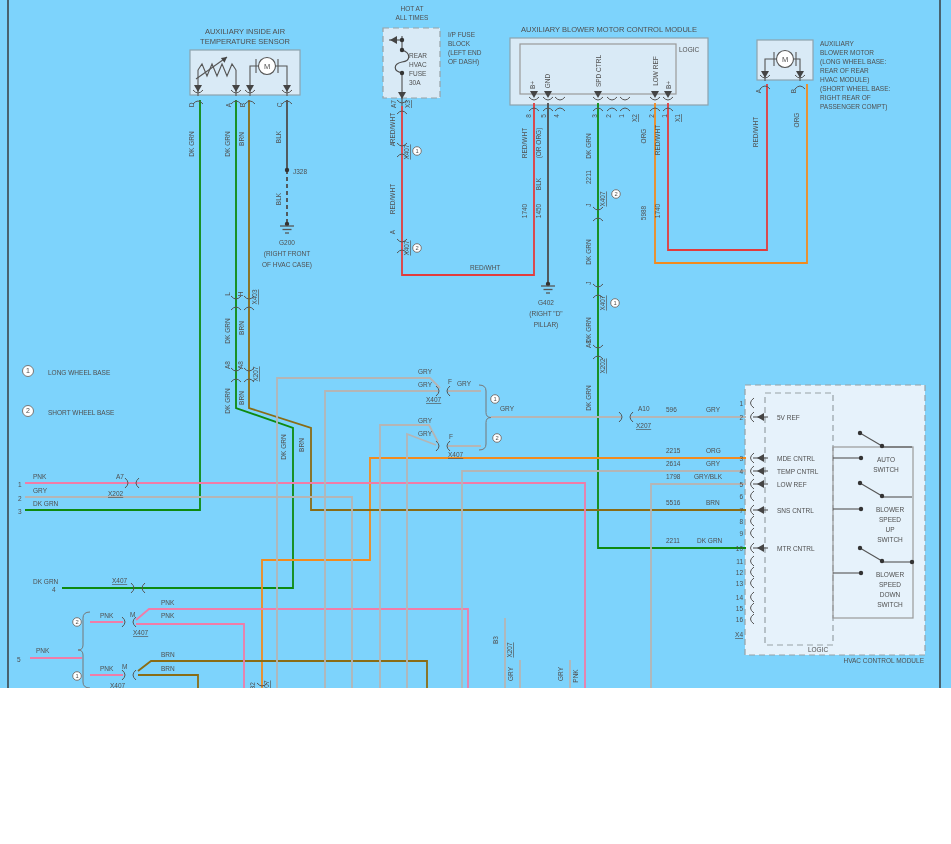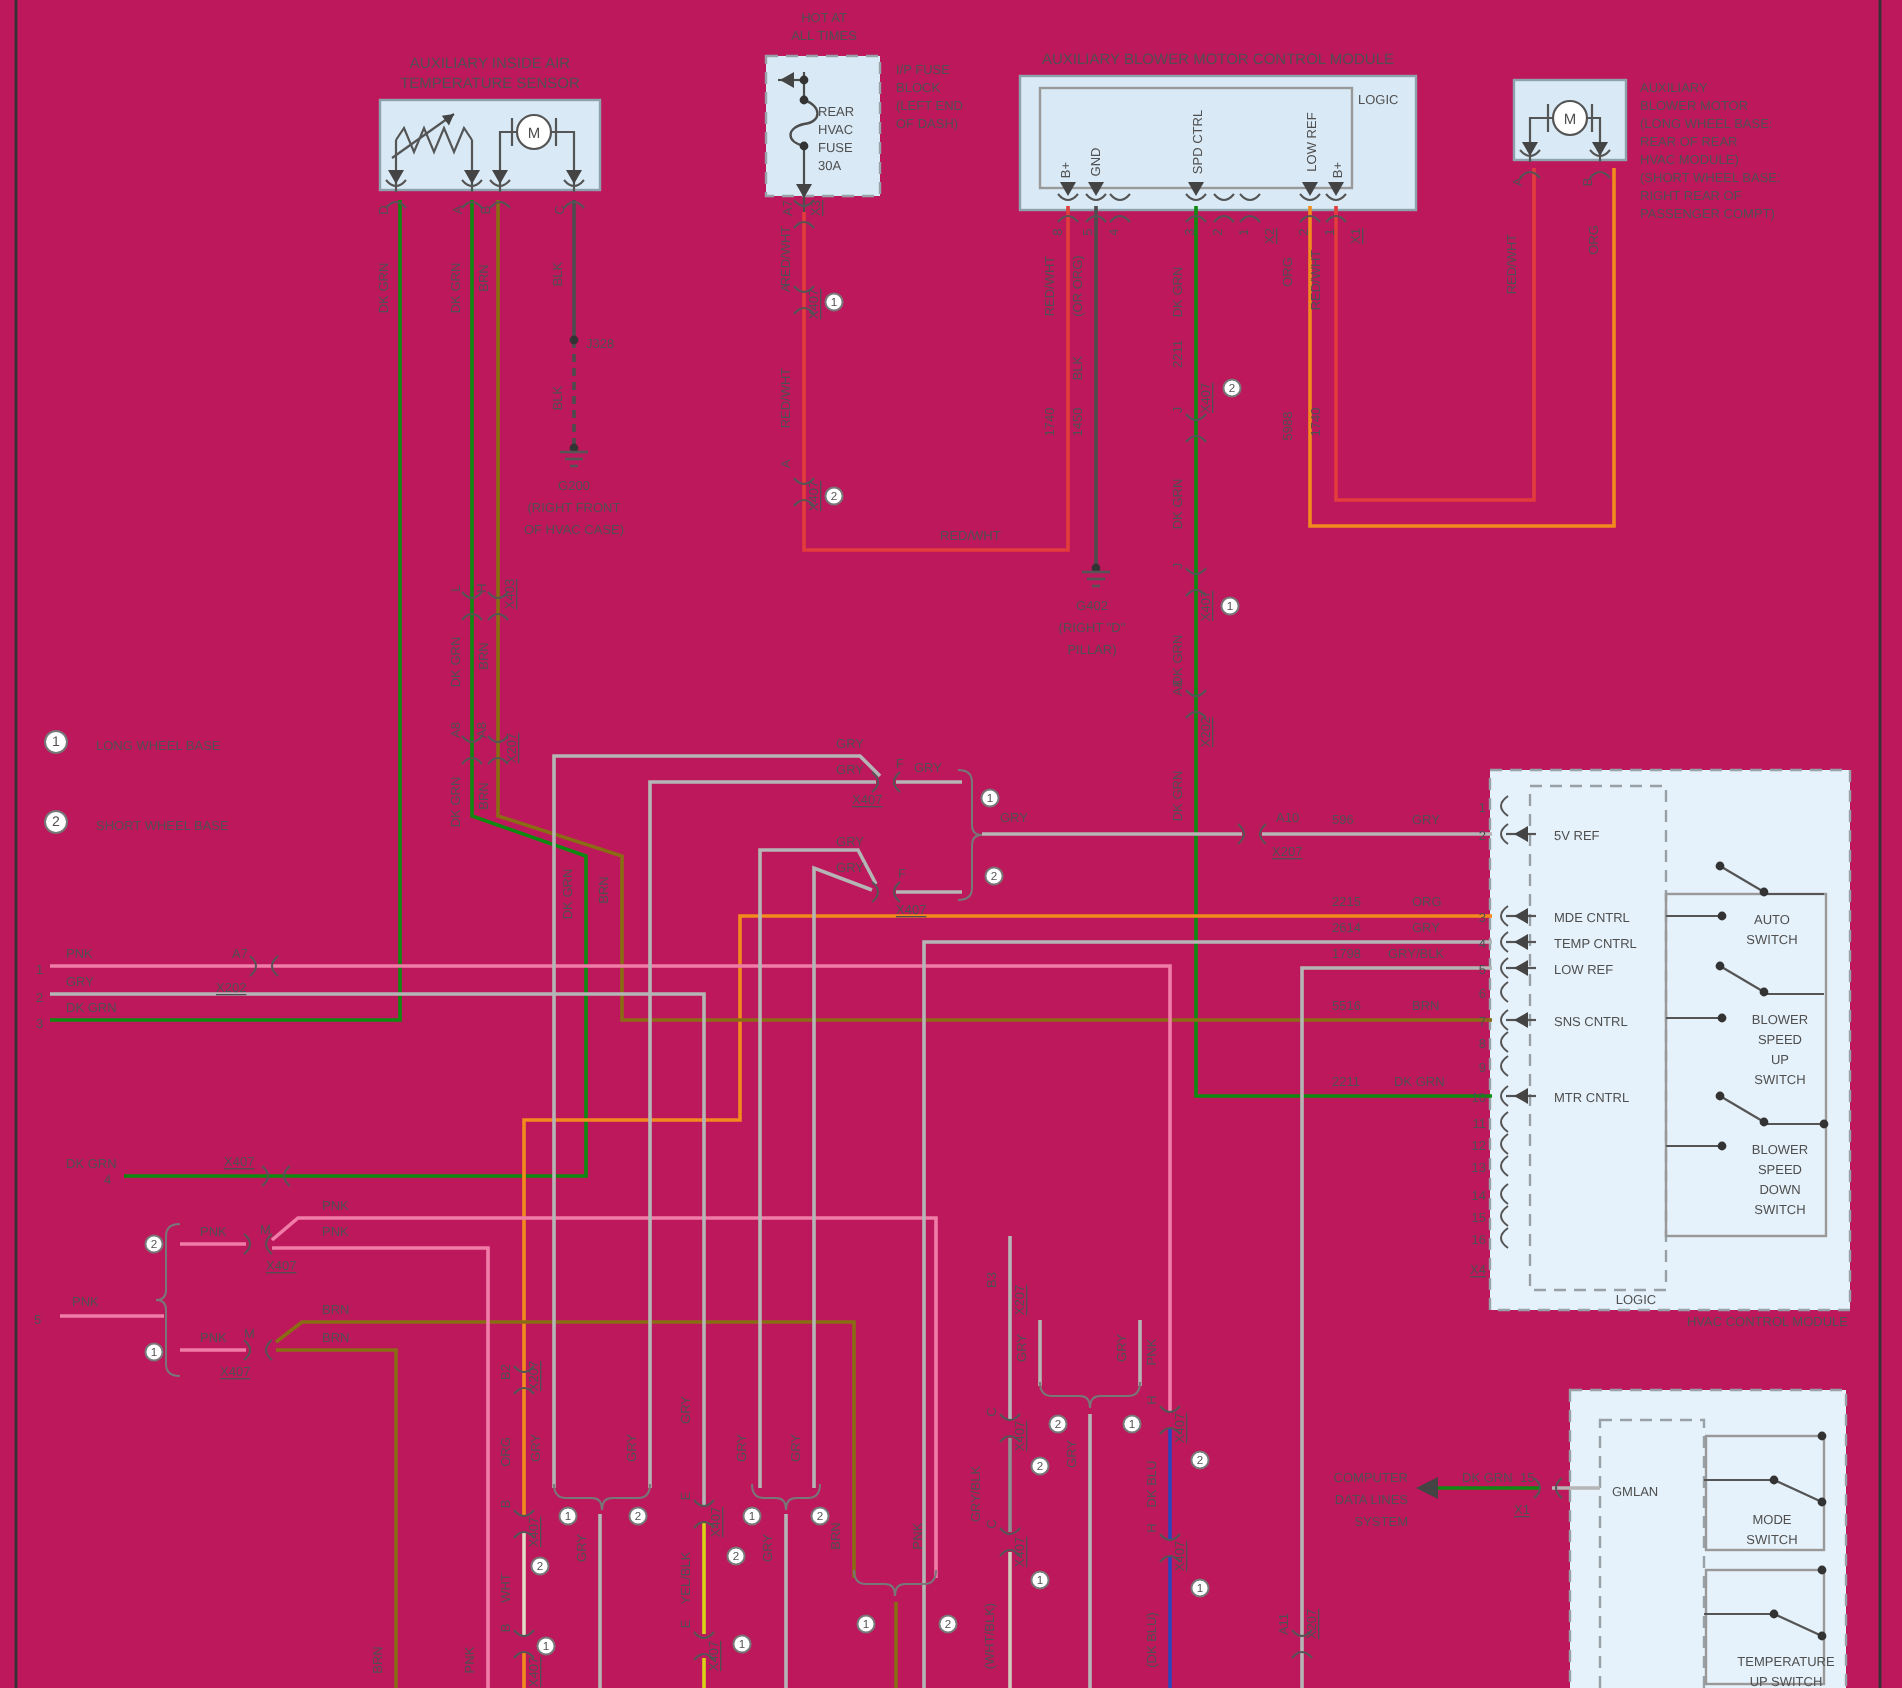--- a/index.html
+++ b/index.html
@@ -1,16 +1,16 @@
 <!DOCTYPE html>
 <html><head>
 <meta charset="utf-8">
 <style>
 html,body{margin:0;padding:0;background:#fff;}
-.page{position:relative;width:951px;height:844px;background:#be185d;overflow:hidden;}
+.page{position:relative;width:951px;height:688px;background:#7dd3fc;overflow:hidden;}
 svg{display:block;}
 text{font-family:"Liberation Sans","DejaVu Sans",sans-serif;fill:#4f4f4f;}
 </style>
 </head>
 <body>
 
 <div class="page">
   <svg id="dsvg" width="951" height="844" viewBox="0 0 951 844" role="img" aria-label="Auxiliary HVAC wiring diagram">
       <g>
         <rect x="190" y="50" width="110" height="45" fill="#d9eaf6" stroke="#8da2ad" stroke-width="1.2" stroke-dasharray="none"></rect>

